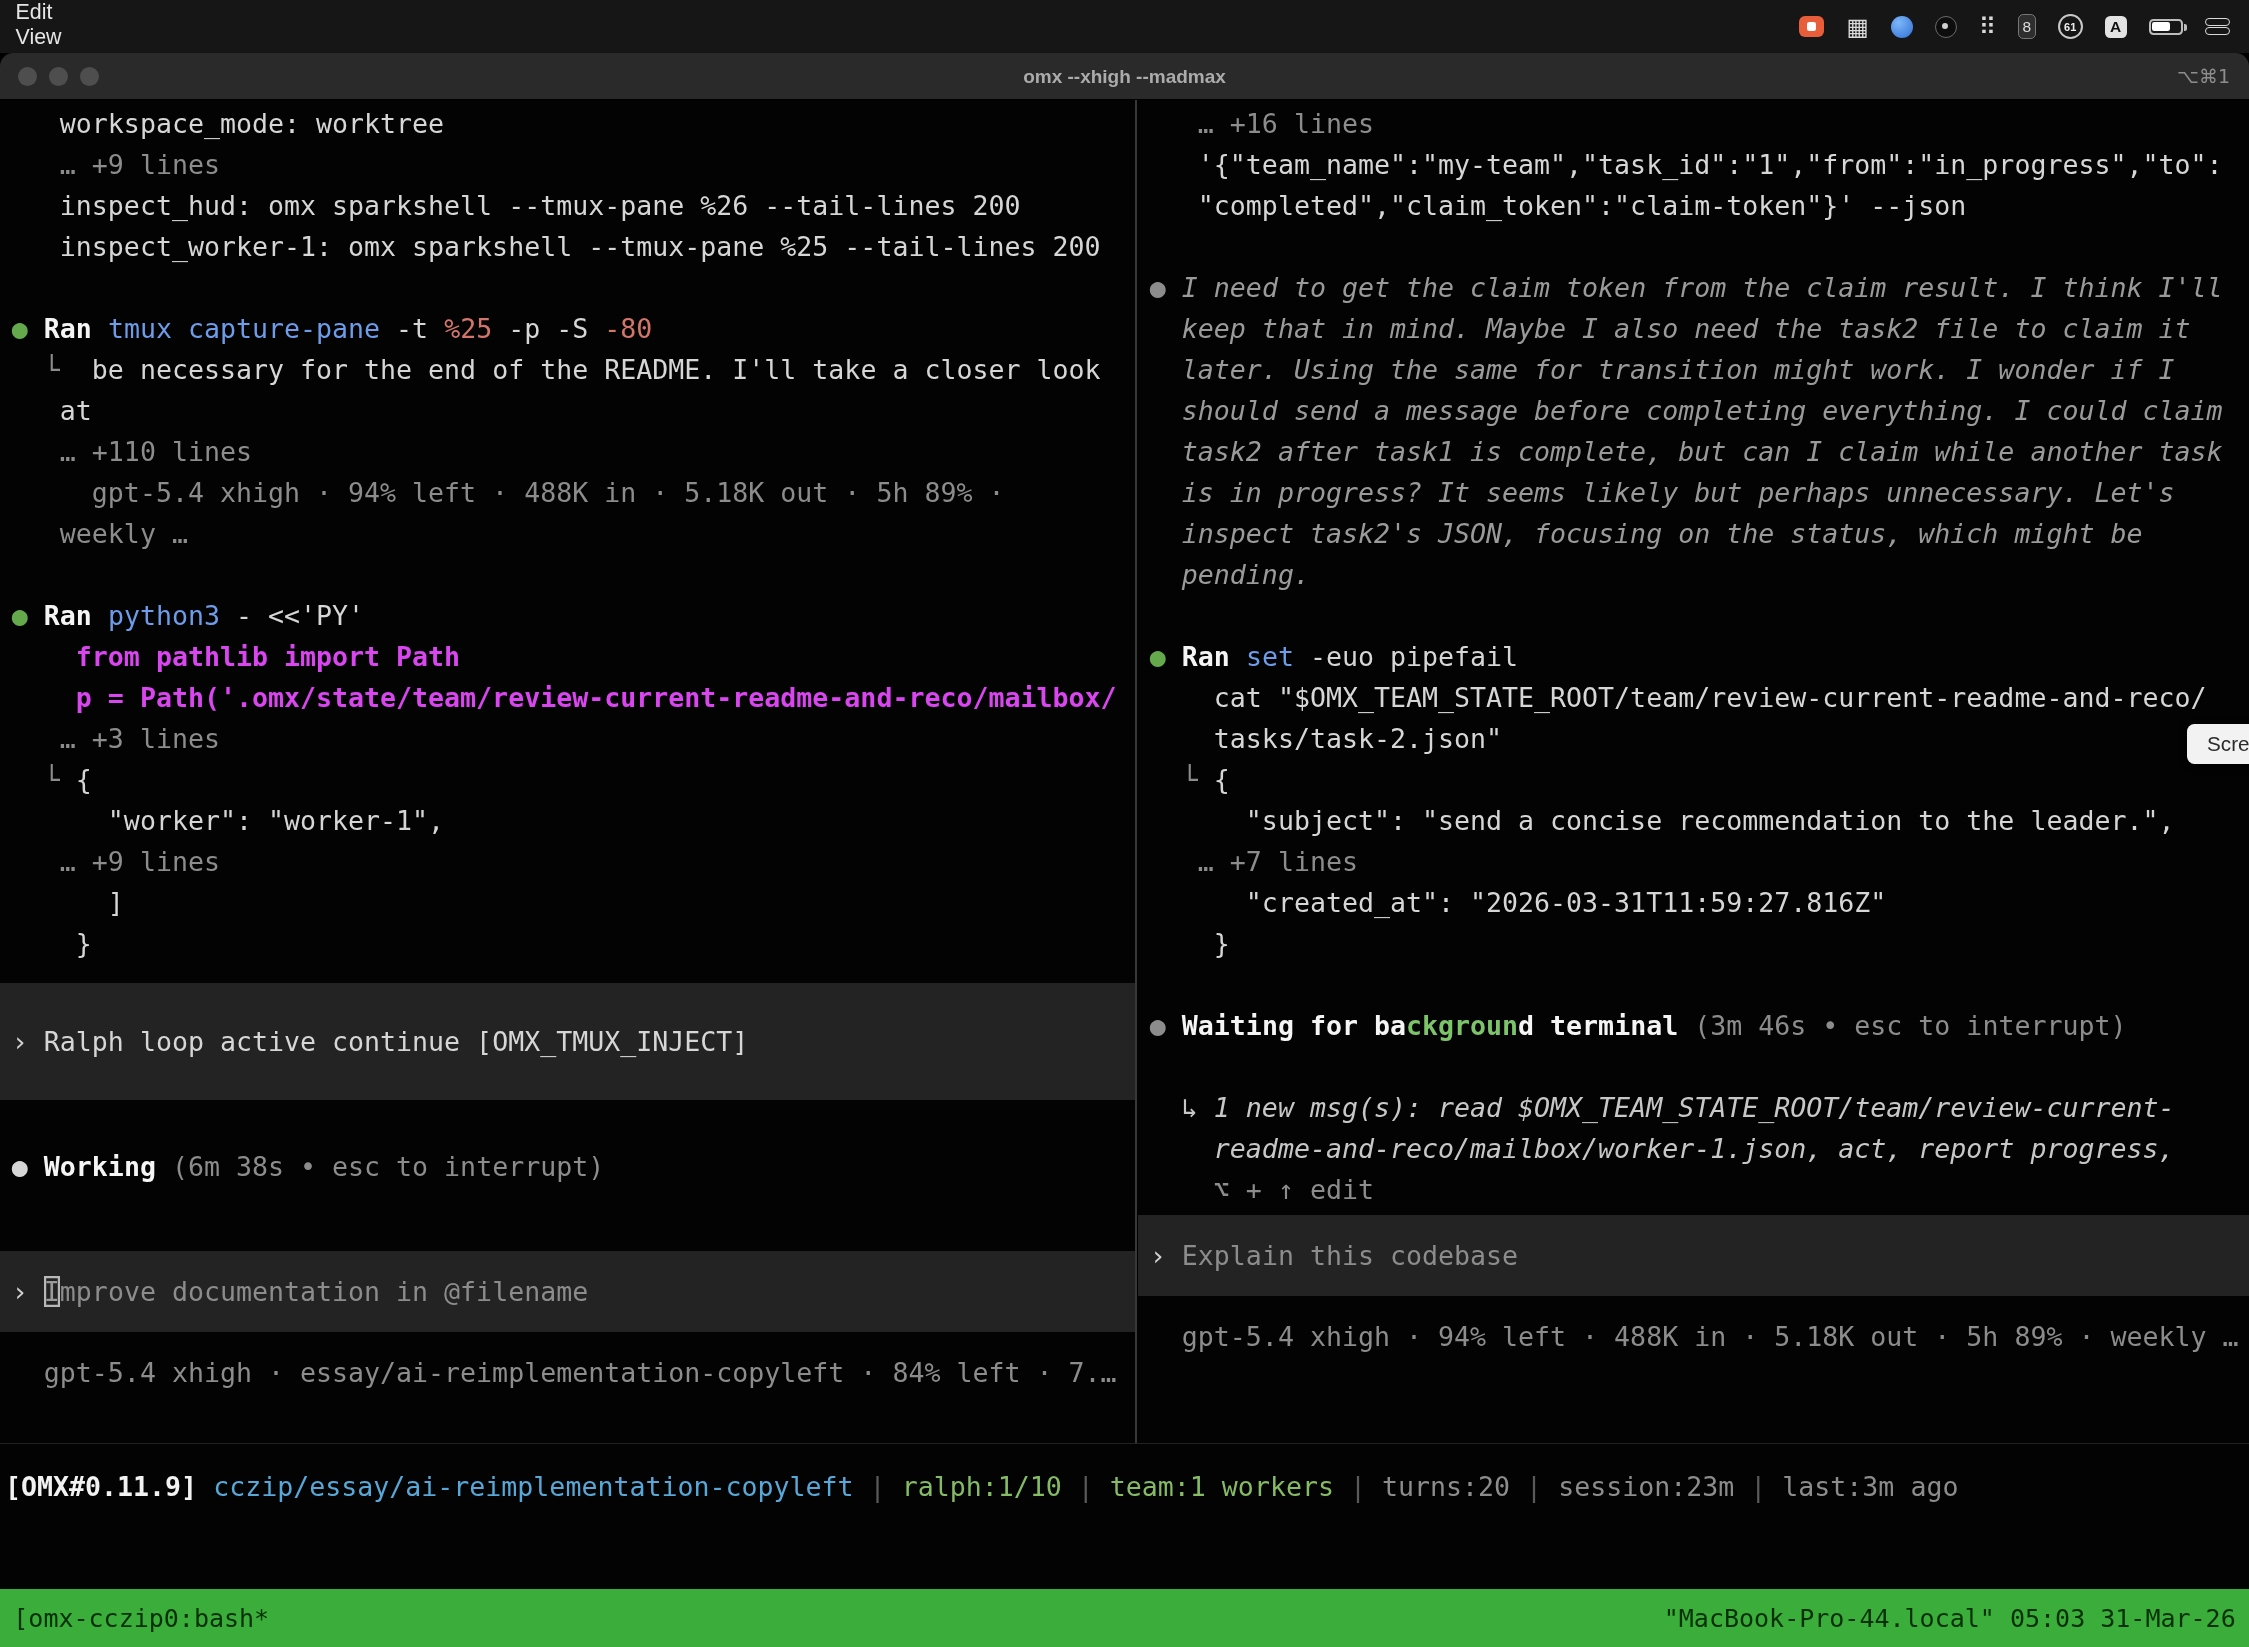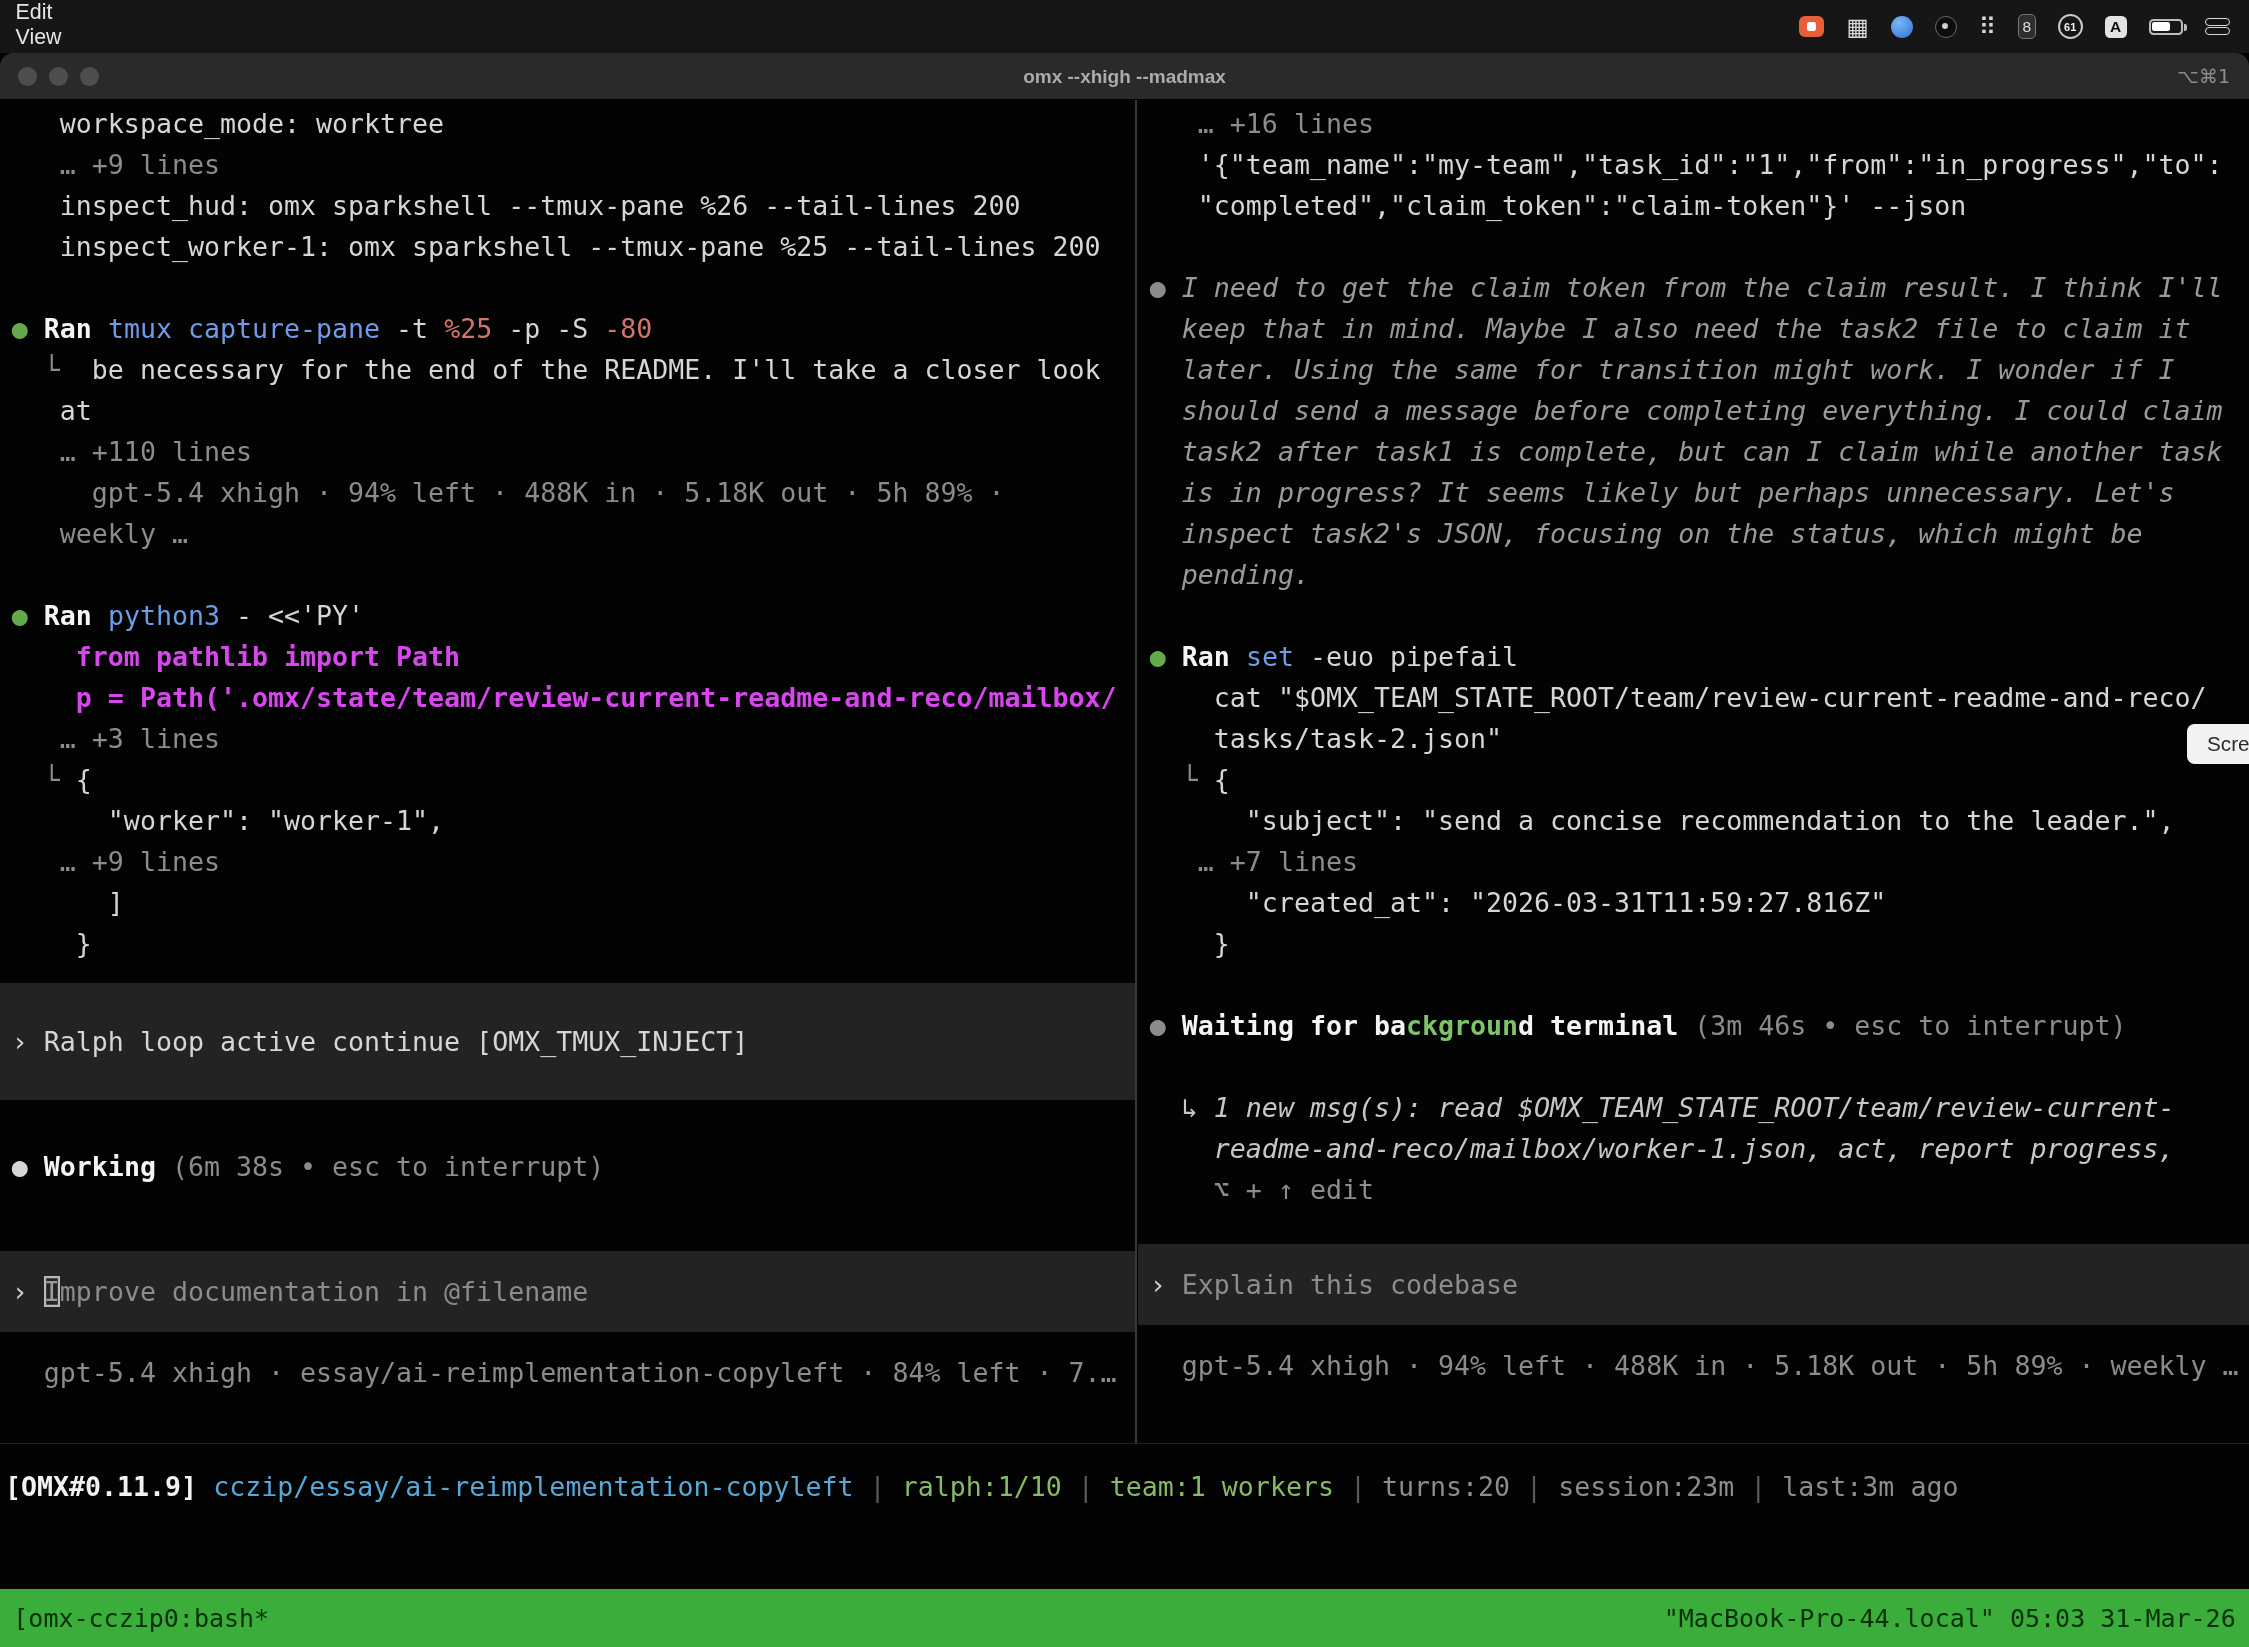--- a/index.html
+++ b/index.html
@@ -174,21 +174,21 @@
         <div class="ln"><span class="s-d">      "subject": "send a concise recommendation to the leader.",</span></div>
         <div class="ln"><span class="s-dim">   … +7 lines</span></div>
         <div class="ln"><span class="s-d">      "created_at": "2026-03-31T11:59:27.816Z"</span></div>
         <div class="ln"><span class="s-d">    }</span></div>
         <div class="ln"></div>
         <div class="ln"><span class="s-dim">● </span><span class="s-b">Waiting for ba</span><span class="s-bg">ckgroun</span><span class="s-b">d terminal </span><span class="s-dim">(3m 46s • esc to interrupt)</span></div>
         <div class="ln"></div>
         <div class="ln"><span class="s-msg">  ↳ 1 new msg(s): read $OMX_TEAM_STATE_ROOT/team/review-current-</span></div>
         <div class="ln"><span class="s-msg">    readme-and-reco/mailbox/worker-1.json, act, report progress,</span></div>
         <div class="ln"><span class="s-dim">    ⌥ + ↑ edit</span></div>
-        <div class="ln band" style="margin-top: 34px; padding-top: 20px; padding-bottom: 20px;"><span class="s-pr">› </span><span class="s-dim">Explain this codebase</span></div>
+        <div class="ln band" style="margin-top: 5px; padding-top: 20px; padding-bottom: 20px;"><span class="s-pr">› </span><span class="s-dim">Explain this codebase</span></div>
         <div class="ln" style="margin-top: 20px;"><span class="s-dim">  gpt-5.4 xhigh · 94% left · 488K in · 5.18K out · 5h 89% · weekly …</span></div>
       </div>
 
     <div class="screen-overlay">Scre</div>
 
     <div class="hsep"></div>
     <div class="omx-status">
         <div class="ln"><span class="s-bw">[OMX#0.11.9] </span><span class="s-cyan">cczip/essay/ai-reimplementation-copyleft</span><span class="s-sep"> | </span><span class="s-green2">ralph:1/10</span><span class="s-sep"> | </span><span class="s-green2">team:1 workers</span><span class="s-sep"> | </span><span class="s-dim">turns:20</span><span class="s-sep"> | </span><span class="s-dim">session:23m</span><span class="s-sep"> | </span><span class="s-dim">last:3m ago</span></div>
       </div>
 

